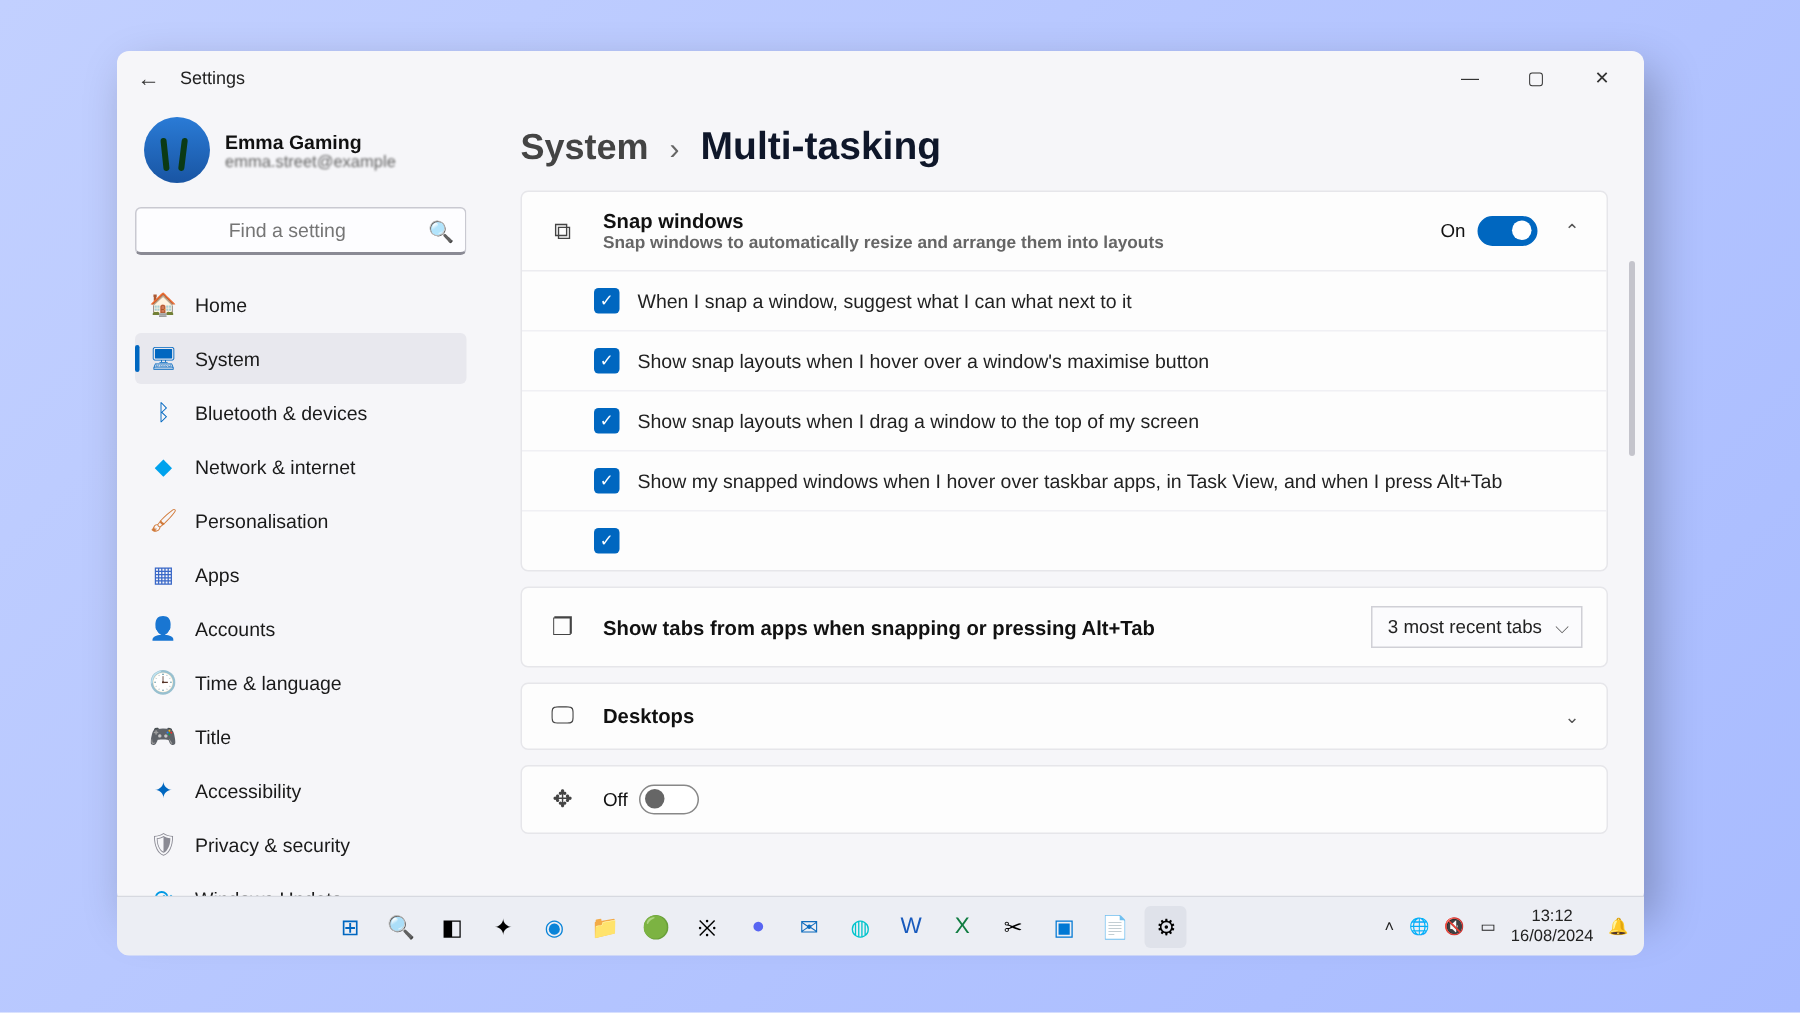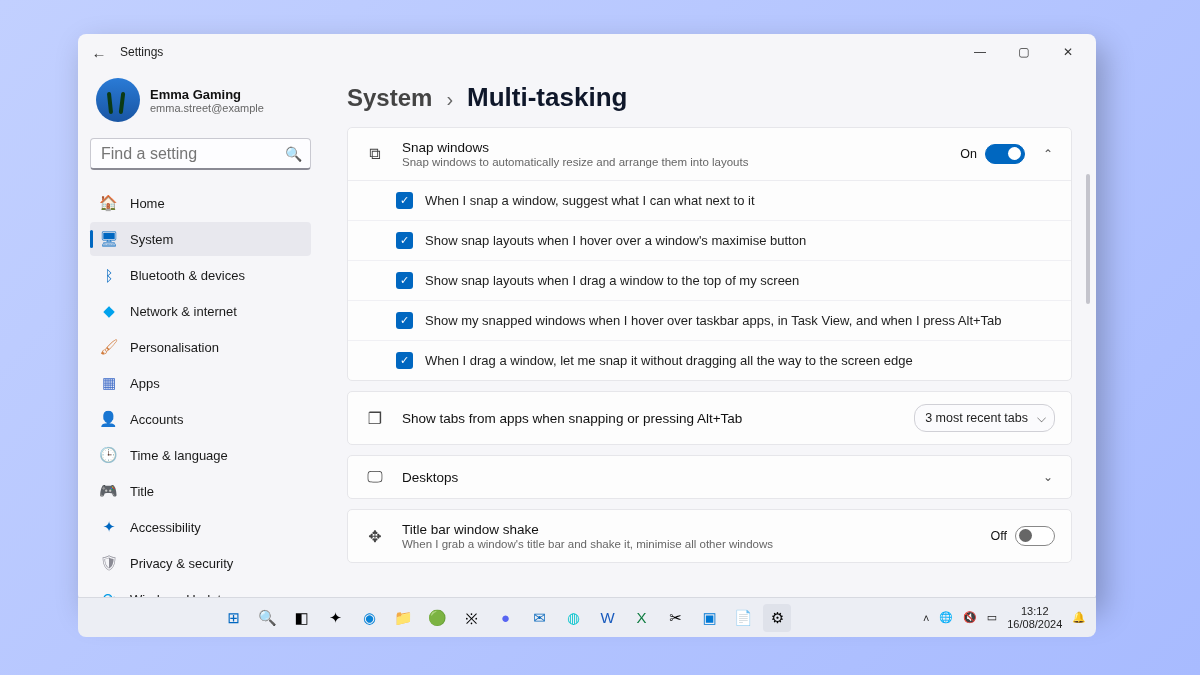--- a/index.html
+++ b/index.html
@@ -13,51 +13,51 @@
   .body{flex:1;display:flex;overflow:hidden;}
   .sidebar{width:245px;padding:0 12px 12px 12px;display:flex;flex-direction:column;gap:6px;}
   .user{display:flex;align-items:center;gap:10px;padding:8px 4px 6px 6px;}
   .avatar{width:44px;height:44px;border-radius:50%;background:linear-gradient(#2a7bd6,#1955a3);position:relative;overflow:hidden;}
   .avatar:before,.avatar:after{content:"";position:absolute;bottom:8px;width:4px;height:22px;background:#0b3a15;border-radius:2px;}
   .avatar:before{left:12px;transform:rotate(-6deg);}
   .avatar:after{left:24px;transform:rotate(7deg);}
   .uname{font-size:13px;font-weight:600;color:#111;}
   .uemail{font-size:11px;color:#666;filter:blur(.6px);}
   .search{position:relative;margin-top:4px;}
-  .search input{width:100%;height:32px;border:1px solid #c9c9d1;border-bottom:2px solid #8a8a94;background:#fdfdff;border-radius:4px;padding:0 28px 0 10px;font-size:16px;color:#be185d;}
+  .search input{width:100%;height:32px;border:1px solid #c9c9d1;border-bottom:2px solid #8a8a94;background:#fdfdff;border-radius:4px;padding:0 28px 0 10px;font-size:13px;color:#be185d;text-align:center;}
   .search .sicon{position:absolute;right:8px;top:8px;color:#555;font-size:14px;}
   .nav{margin-top:10px;display:flex;flex-direction:column;gap:2px;}
   .nav-item{display:flex;align-items:center;gap:12px;height:34px;padding:0 10px;border-radius:4px;font-size:13px;color:#1a1a1a;cursor:pointer;}
   .nav-item.active{background:#e8e8ee;position:relative;}
   .nav-item.active:before{content:"";position:absolute;left:0;top:8px;bottom:8px;width:3px;background:#0067c0;border-radius:2px;}
   .ni-ico{width:18px;height:18px;display:flex;align-items:center;justify-content:center;font-size:15px;}
   .main{flex:1;padding:0 24px 18px 24px;overflow-y:auto;}
   .crumb{display:flex;align-items:baseline;gap:14px;padding:12px 0 14px 0;}
   .crumb-parent{font-size:24px;font-weight:600;color:#444;}
   .crumb-sep{font-size:20px;color:#666;}
   .crumb-leaf{font-size:26px;font-weight:700;color:#0f172a;}
   .card{background:#fdfdfd;border:1px solid #e6e6ea;border-radius:5px;margin-bottom:10px;}
   .row{display:flex;align-items:center;padding:12px 16px;gap:16px;}
   .lead-ico{width:22px;color:#444;font-size:16px;display:flex;align-items:center;justify-content:center;}
-  .row-texts{flex:1;}
+  .row-texts{flex:1;font-weight:bold;}
   .row-title{font-size:13.5px;color:#111;}
   .row-sub{font-size:11.5px;color:#666;margin-top:1px;}
   .toggle-wrap{display:flex;align-items:center;gap:8px;font-size:12.5px;color:#111;}
   .toggle{width:40px;height:20px;border-radius:10px;position:relative;border:1px solid #888;}
   .toggle .knob{position:absolute;top:2px;width:13px;height:13px;border-radius:50%;}
   .toggle.on{background:#0067c0;border-color:#0067c0;}
   .toggle.on .knob{right:3px;background:#fff;}
   .toggle.off{background:#fff;}
   .toggle.off .knob{left:3px;background:#666;}
   .expand{color:#555;font-size:12px;padding:0 2px;cursor:pointer;}
   .sublist{border-top:1px solid #ececf0;}
   .subrow{display:flex;align-items:center;gap:12px;padding:11px 16px 11px 48px;border-top:1px solid #f0f0f4;font-size:13px;color:#222;}
   .subrow:first-child{border-top:none;}
   .chk{width:17px;height:17px;border-radius:3px;background:#0067c0;display:flex;align-items:center;justify-content:center;color:#fff;font-size:11px;flex-shrink:0;}
-  .select{border:1px solid #d0d0d6;border-radius:12px;padding:6px 26px 6px 10px;font-size:12.5px;color:#222;position:relative;background:#fbfbfd;cursor:pointer;}
+  .select{border:1px solid #d0d0d6;border-radius:0;padding:6px 26px 6px 10px;font-size:12.5px;color:#222;position:relative;background:#fbfbfd;cursor:pointer;}
   .select:after{content:"⌵";position:absolute;right:8px;top:6px;color:#555;font-size:12px;}
   .taskbar{position:absolute;left:78px;bottom:38px;width:1018px;height:40px;background:#eceef4;border-top:1px solid #d7d9e0;display:flex;align-items:center;padding:0 10px;border-radius:0 0 8px 8px;}
   .tb-center{flex:1;display:flex;justify-content:center;gap:6px;}
   .tico{width:28px;height:28px;border-radius:4px;display:flex;align-items:center;justify-content:center;font-size:15px;cursor:pointer;}
   .tray{display:flex;align-items:center;gap:10px;font-size:11px;color:#222;}
   .tclock{text-align:center;line-height:1.1;}
   .scroll-ind{position:absolute;right:6px;top:80px;bottom:60px;width:4px;}
   .scroll-ind:before{content:"";position:absolute;left:0;top:60px;width:4px;height:130px;background:#c4c4cc;border-radius:2px;}
 </style>
 </head>
@@ -172,21 +172,20 @@
             <div class="subrow">
               <div class="chk">✓</div>
               <span>Show snap layouts when I drag a window to the top of my screen</span>
             </div>
             <div class="subrow">
               <div class="chk">✓</div>
               <span>Show my snapped windows when I hover over taskbar apps, in Task View, and when I press Alt+Tab</span>
             </div>
             <div class="subrow">
               <div class="chk">✓</div>
-              <span>When I drag a window, let me snap it without dragging all the way to the screen edge</span>
             </div>
           </div>
       </div>
 
       <div class="card">
         <div class="row">
           <div class="lead-ico">❐</div>
           <div class="row-texts">
             <div class="row-title">Show tabs from apps when snapping or pressing Alt+Tab</div>
           </div>
@@ -200,24 +199,20 @@
           <div class="row-texts">
             <div class="row-title">Desktops</div>
           </div>
           <div class="expand">⌄</div>
         </div>
       </div>
 
       <div class="card">
         <div class="row">
           <div class="lead-ico">✥</div>
-          <div class="row-texts">
-            <div class="row-title">Title bar window shake</div>
-            <div class="row-sub">When I grab a window's title bar and shake it, minimise all other windows</div>
-          </div>
           <div class="toggle-wrap">
             <span>Off</span>
             <div class="toggle off">
                 <div class="knob"></div>
               </div>
           </div>
         </div>
       </div>
 
       <div class="scroll-ind"></div>

